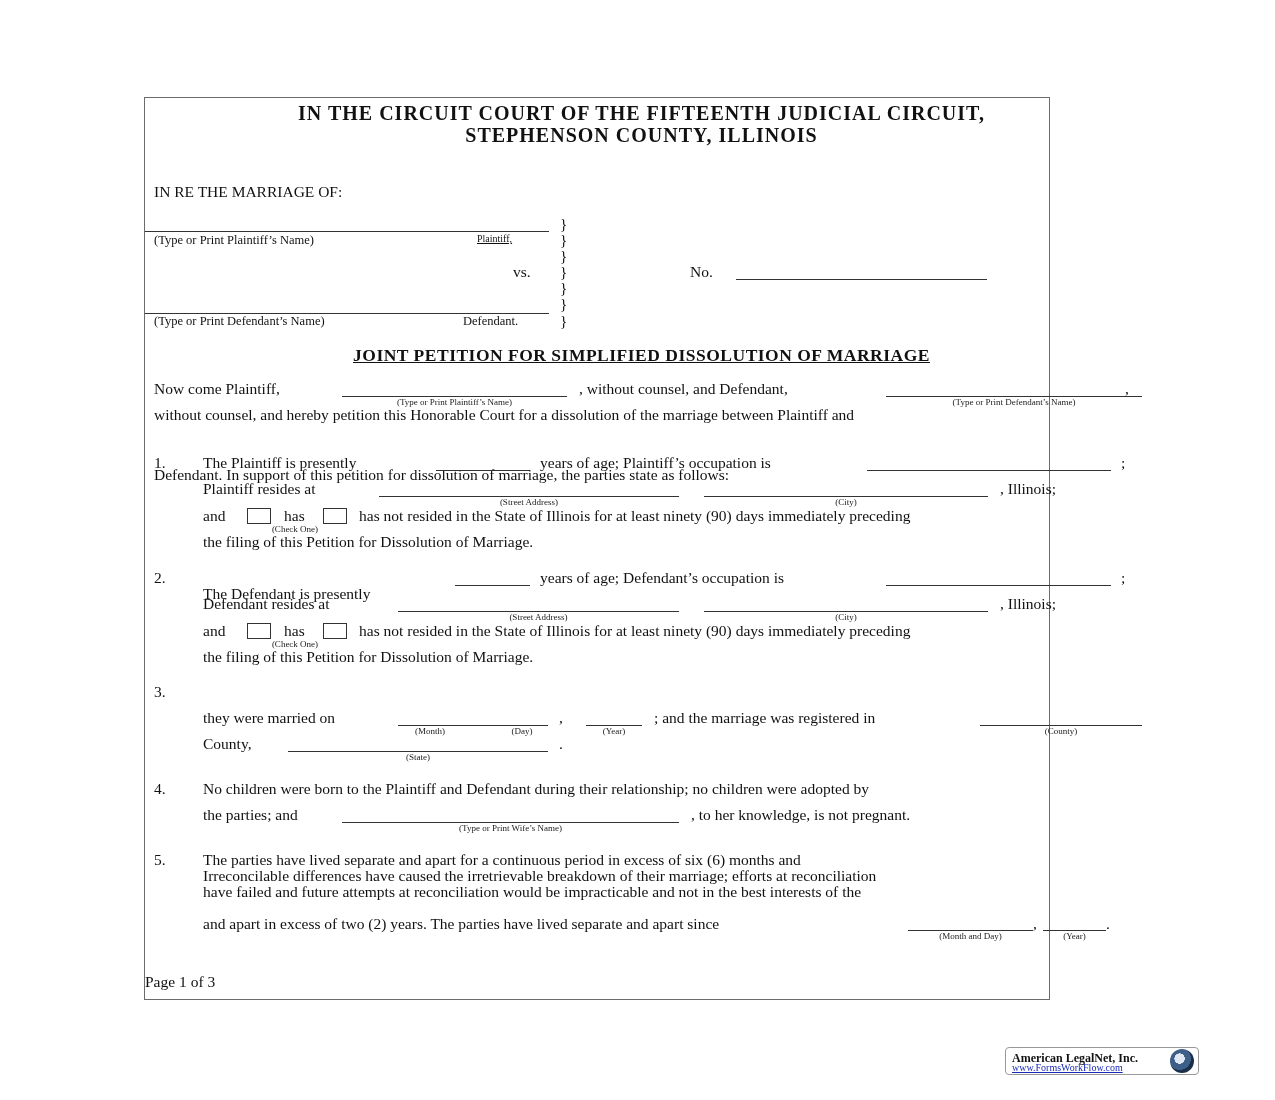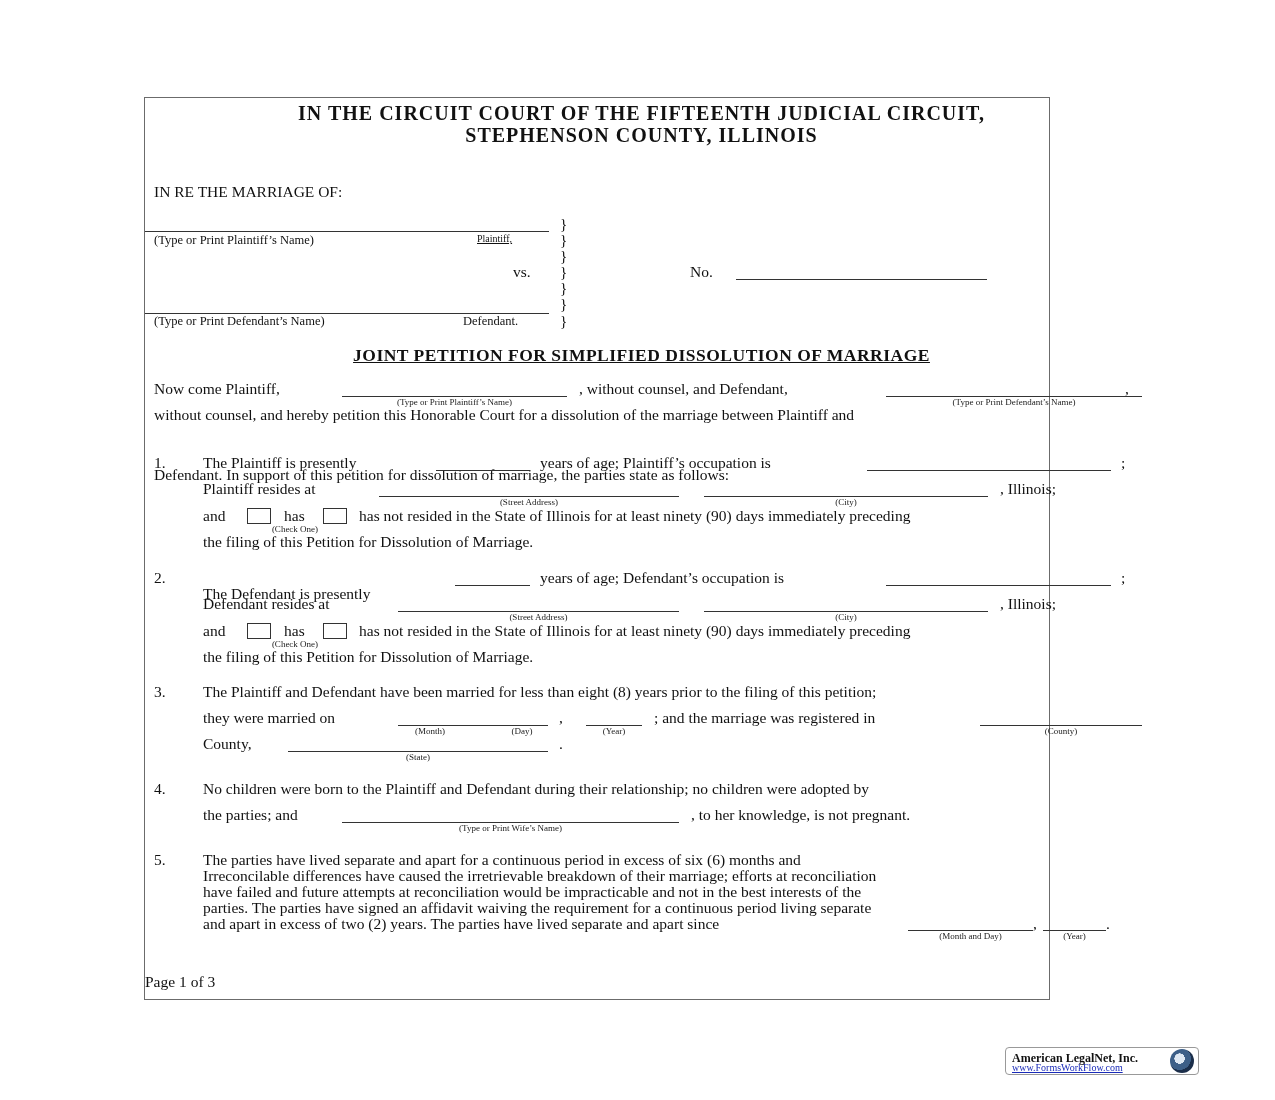--- a/index.html
+++ b/index.html
@@ -103,21 +103,20 @@
 
   <div class="abs t" style="left:58px; top:525px;">and</div>
   <div class="box" style="left:102px; top:525px;"></div>
   <div class="abs t" style="left:139px; top:525px;">has</div>
   <div class="box" style="left:178px; top:525px;"></div>
   <div class="abs cap" style="left:110px; top:542px; width:80px;">(Check One)</div>
   <div class="abs t" style="left:214px; top:525px;">has not resided in the State of Illinois for at least ninety (90) days immediately preceding</div>
   <div class="abs t" style="left:58px; top:551px;">the filing of this Petition for Dissolution of Marriage.</div>
 
   <div class="abs t" style="left:9px; top:586px;">3.</div>
-  <div class="abs t" style="left:58px; top:586px;">The Plaintiff and Defendant have been married for less than eight (8) years prior to the filing of this petition;</div>
   <div class="abs t" style="left:58px; top:612px;">they were married on</div>
   <div class="line" style="left:253px; top:627px; width:150px;"></div>
   <div class="abs cap" style="left:255px; top:629px; width:60px;">(Month)</div>
   <div class="abs cap" style="left:347px; top:629px; width:60px;">(Day)</div>
   <div class="abs t" style="left:414px; top:612px;">,</div>
   <div class="line" style="left:441px; top:627px; width:56px;"></div>
   <div class="abs cap" style="left:441px; top:629px; width:56px;">(Year)</div>
   <div class="abs t" style="left:509px; top:612px;">; and the marriage was registered in</div>
   <div class="line" style="left:835px; top:627px; width:162px;"></div>
   <div class="abs cap" style="left:835px; top:629px; width:162px;">(County)</div>
@@ -130,21 +129,20 @@
   <div class="abs t" style="left:58px; top:683px;">No children were born to the Plaintiff and Defendant during their relationship; no children were adopted by</div>
   <div class="abs t" style="left:58px; top:709px;">the parties; and</div>
   <div class="line" style="left:197px; top:724px; width:337px;"></div>
   <div class="abs cap" style="left:197px; top:726px; width:337px;">(Type or Print Wife’s Name)</div>
   <div class="abs t" style="left:546px; top:709px;">, to her knowledge, is not pregnant.</div>
 
   <div class="abs t" style="left:9px; top:754px;">5.</div>
   <div class="abs t" style="left:58px; top:754px;">The parties have lived separate and apart for a continuous period in excess of six (6) months and</div>
   <div class="abs t" style="left:58px; top:770px;">Irreconcilable differences have caused the irretrievable breakdown of their marriage; efforts at reconciliation</div>
   <div class="abs t" style="left:58px; top:786px;">have failed and future attempts at reconciliation would be impracticable and not in the best interests of the</div>
-  <div class="abs t" style="left:58px; top:802px;">parties.  The parties have signed an affidavit waiving the requirement for a continuous period living separate</div>
   <div class="abs t" style="left:58px; top:818px;">and apart in excess of two (2) years.  The parties have lived separate and apart since</div>
   <div class="line" style="left:763px; top:832px; width:125px;"></div>
   <div class="abs cap" style="left:763px; top:834px; width:125px;">(Month and Day)</div>
   <div class="abs t" style="left:888px; top:818px;">,</div>
   <div class="line" style="left:898px; top:832px; width:63px;"></div>
   <div class="abs cap" style="left:898px; top:834px; width:63px;">(Year)</div>
   <div class="abs t" style="left:961px; top:818px;">.</div>
 
   <div class="abs t" style="left:0; width:993px; text-align:left; top:876px;">Page 1 of 3</div>
 </div>

